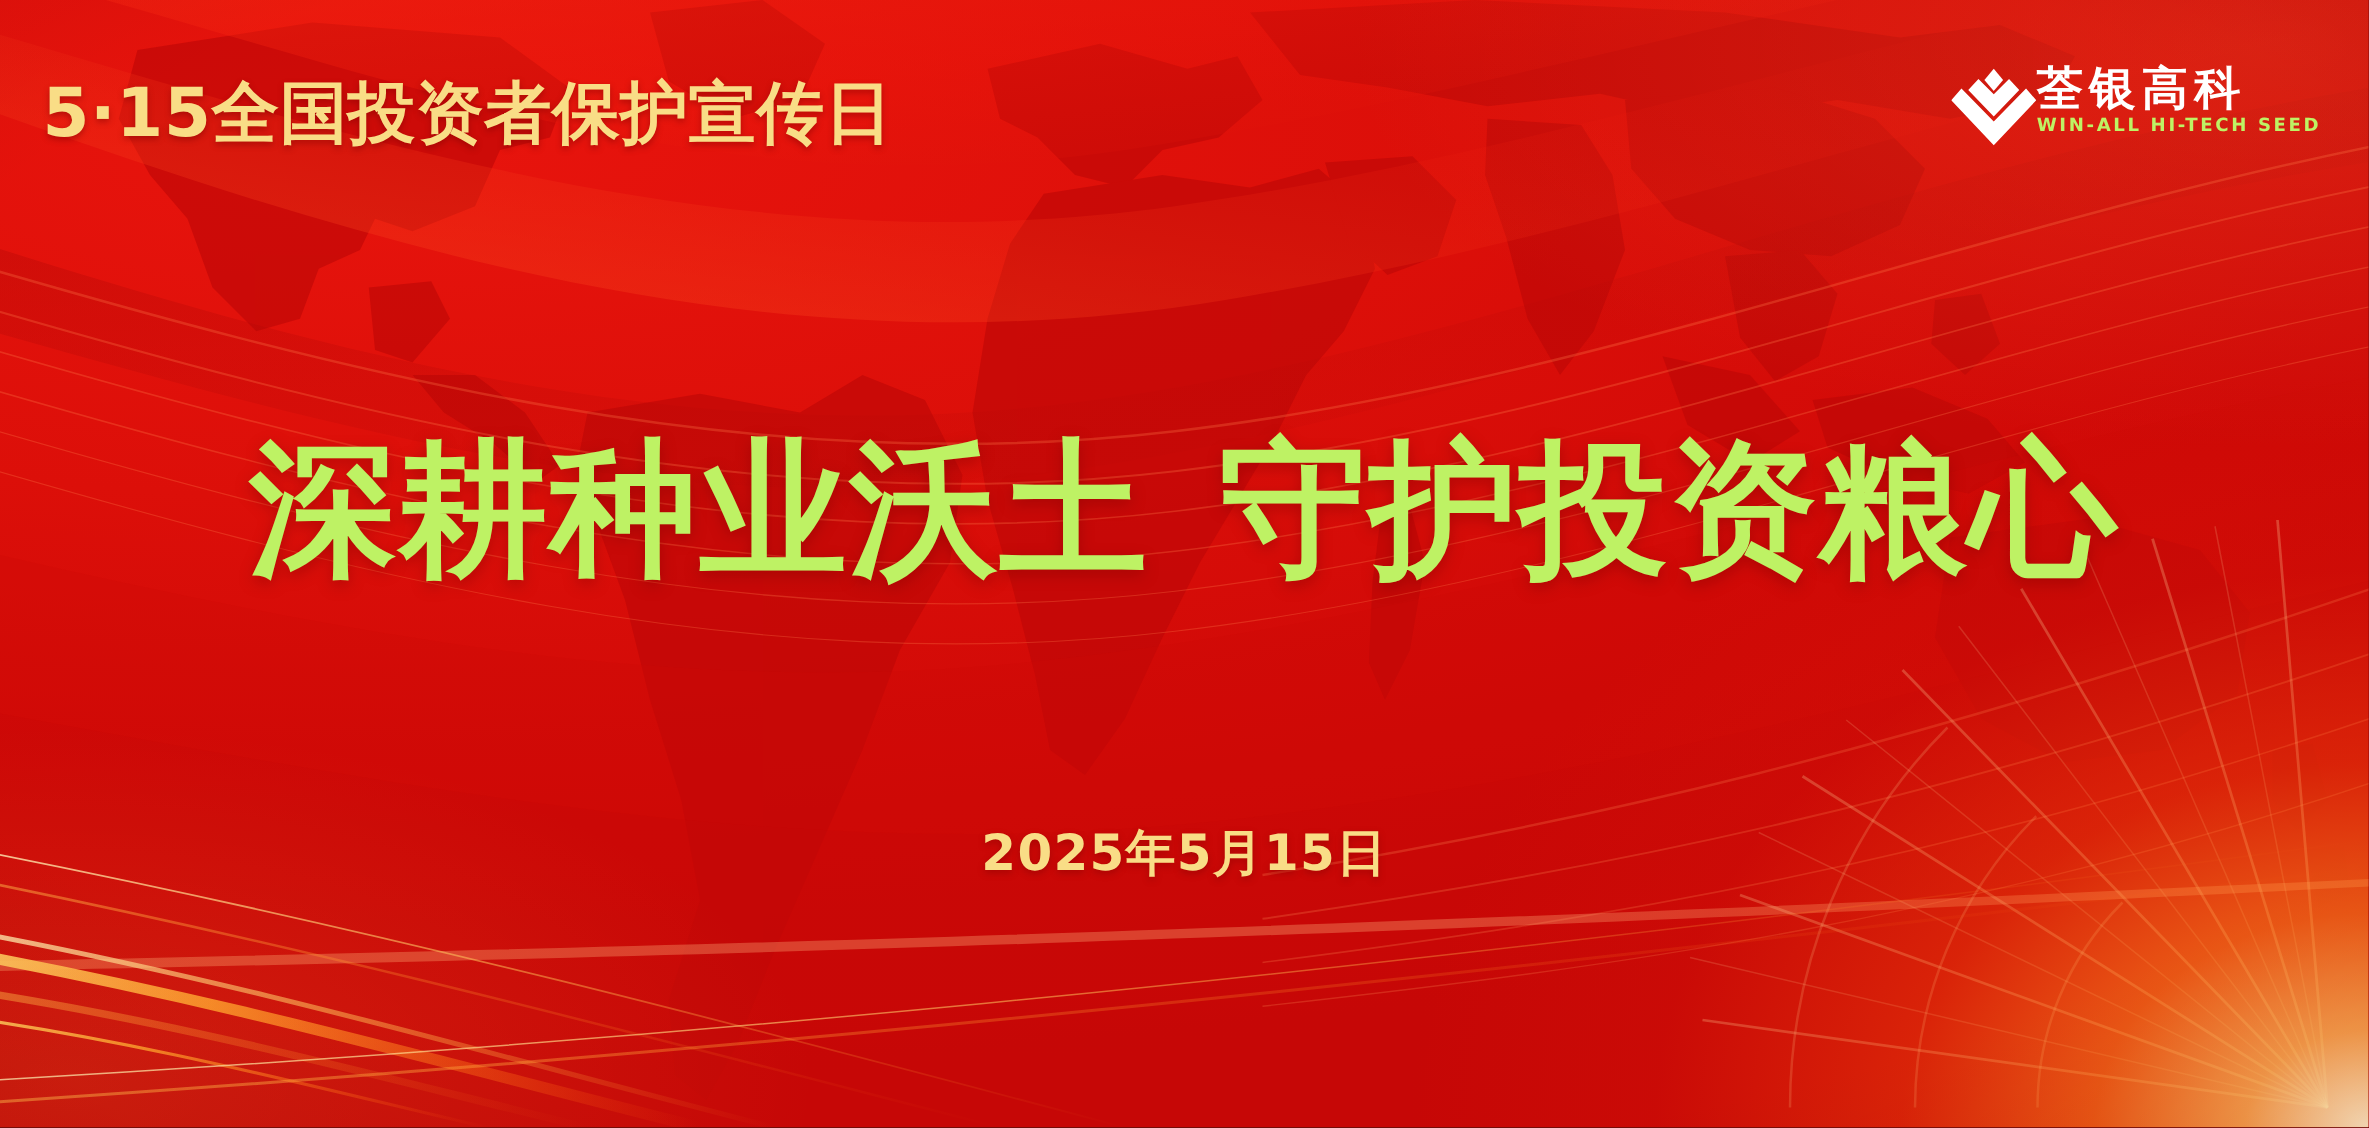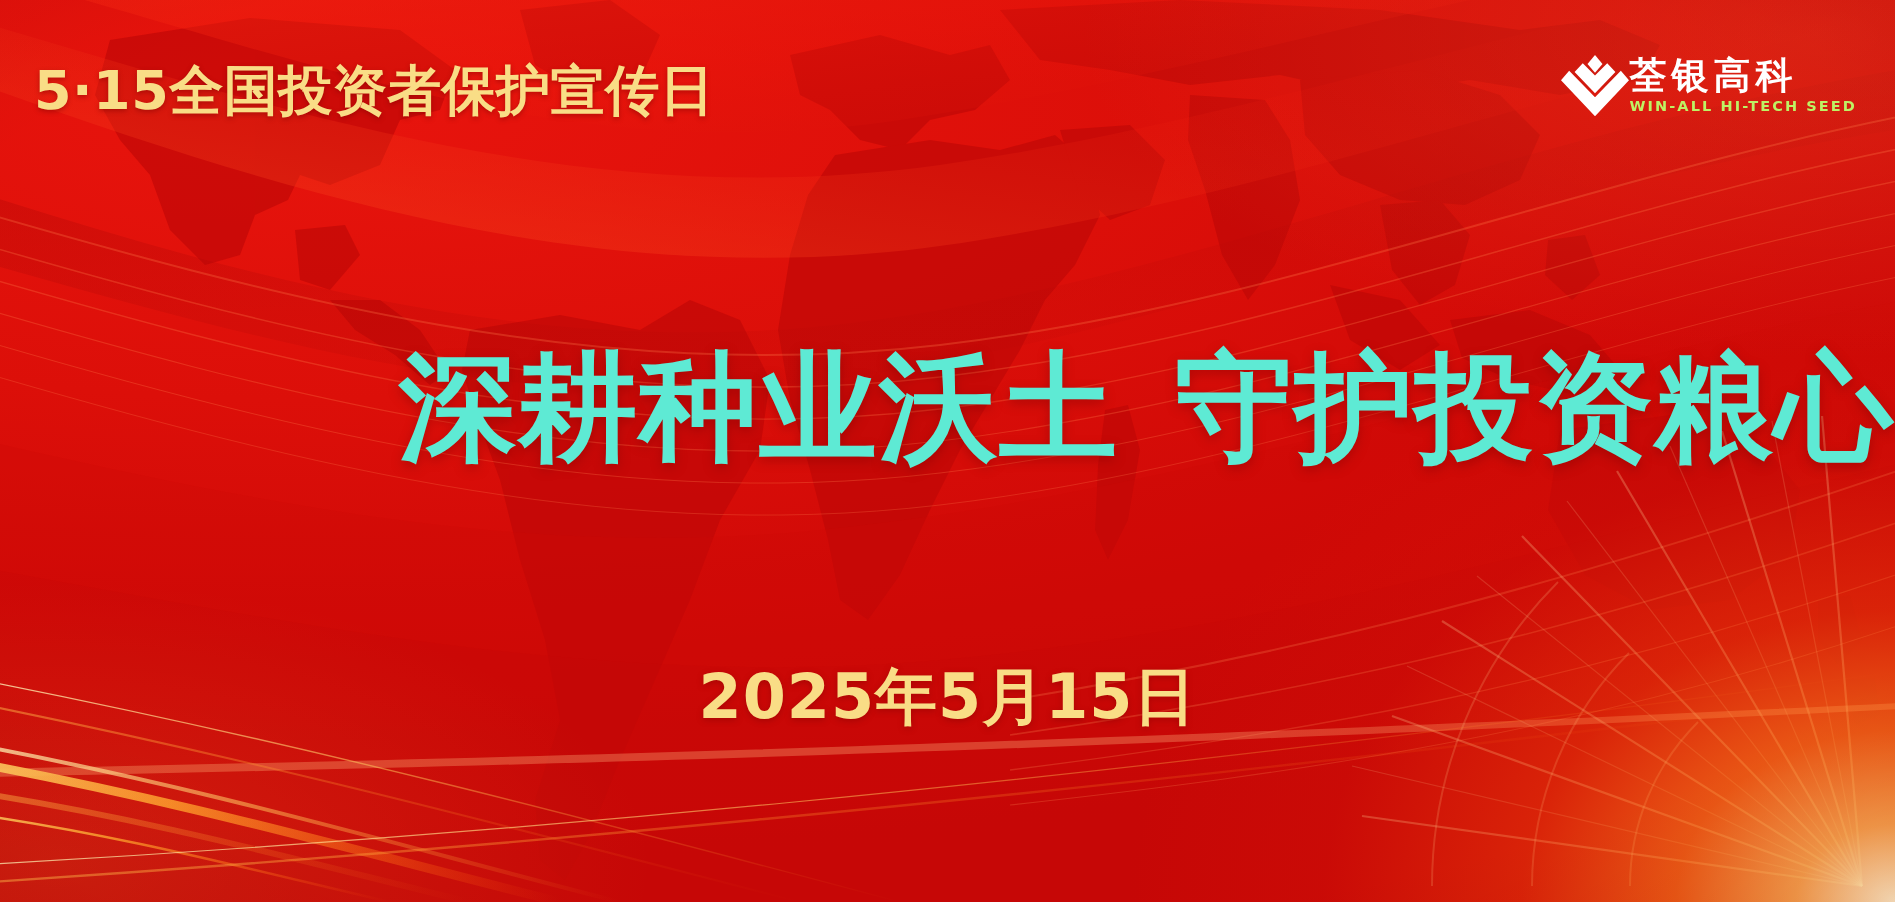--- a/index.html
+++ b/index.html
@@ -65,52 +65,52 @@
     text-shadow: 0 2px 5px rgba(120,0,0,0.45);
     white-space: nowrap;
     margin-top: 12px;
   }
 
   #main-title {
     position: absolute;
     left: 0;
     right: 0;
     top: 348px;
-    text-align: right;
+    text-align: center;
     font-size: 118px;
     line-height: 1.0;
     font-weight: 900;
     letter-spacing: 2px;
-    color: #5eead4;
+    color: #bef264;
     text-shadow: 0 4px 12px rgba(120,0,0,0.40);
     white-space: nowrap;
   }
   #main-title .gap { display: inline-block; width: 56px; }
 
   #event-date {
     position: absolute;
     left: 0;
     right: 0;
     top: 655px;
     text-align: center;
-    font-size: 62px;
+    font-size: 40px;
     font-weight: 800;
     letter-spacing: 1px;
     color: #f9dd86;
     text-shadow: 0 2px 6px rgba(120,0,0,0.40);
     white-space: nowrap;
   }
 
   
   #brand-logo {
     position: absolute;
     right: 38px;
     top: 52px;
     display: flex;
-    align-items: center;
+    align-items: flex-start;
   }
   #brand-mark { width: 68px; height: 66px; flex: 0 0 auto; }
   #brand-text { display: flex; flex-direction: column; gap: 5px; }
   #brand-name-cn {
     font-size: 37px;
     font-weight: 800;
     color: #ffffff;
     letter-spacing: 5px;
     line-height: 1;
     white-space: nowrap;

